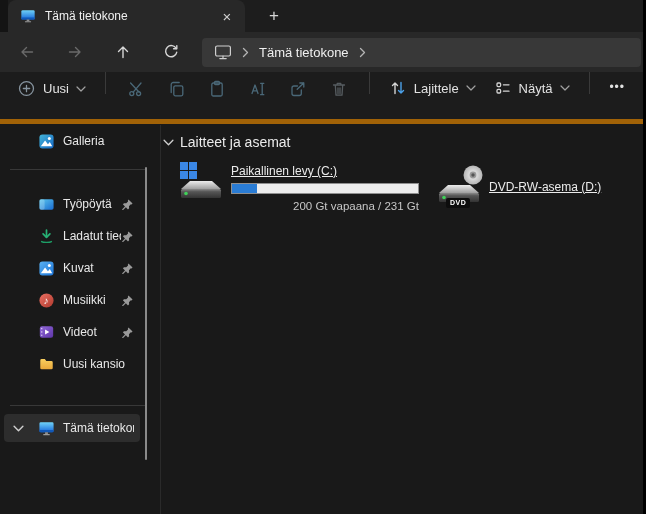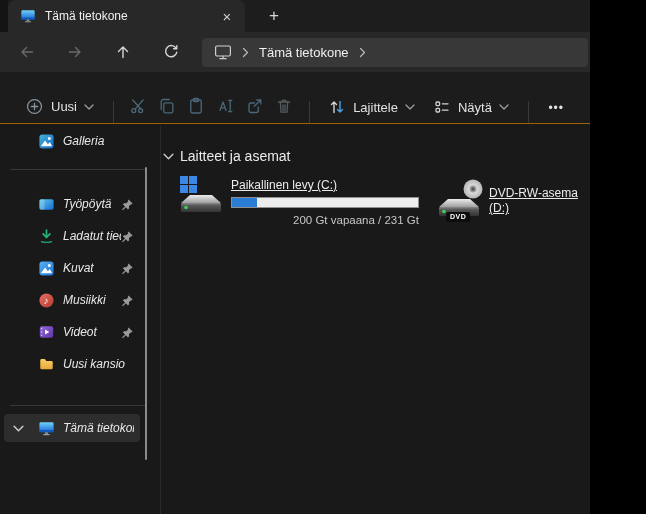--- a/index.html
+++ b/index.html
@@ -1,17 +1,17 @@
 <!DOCTYPE html>
 <html><head>
 <meta charset="utf-8">
 <style>
   * { box-sizing: border-box; margin: 0; padding: 0; }
   body { margin: 0; background: #000; font-family: "Liberation Sans", sans-serif; }
-  .window { width: 590px; height: 514px; background: #191919; position: relative; overflow: hidden; color: #e8e8e8; }
+  .window { width: 643px; height: 514px; background: #191919; position: relative; overflow: hidden; color: #e8e8e8; }
 
   
   .tabbar { height: 32px; background: #1d1d1d; display: flex; align-items: flex-end; }
   .tab-corner { width: 8px; height: 32px; background: #141414; }
   .tab { width: 237px; height: 32px; background: #282828; border-radius: 8px 8px 0 0;
          display: flex; align-items: center; padding: 0 6px 0 12px; gap: 9px; }
   .tab-title { font-size: 12px; color: #f0f0f0; white-space: nowrap; flex: 1; }
   .tab-close { width: 24px; height: 24px; display: flex; align-items: center; justify-content: center;
                color: #cfcfcf; font-size: 15px; border-radius: 4px; cursor: default; }
   .newtab { width: 30px; height: 28px; margin-left: 14px; align-self: center; display: flex;
@@ -20,50 +20,50 @@
   
   .navbar { height: 40px; background: #282828; display: flex; align-items: center; padding-left: 10px; }
   .navbtn { width: 34px; height: 30px; display: flex; align-items: center; justify-content: center;
             border-radius: 4px; margin-right: 14px; }
   .addressbar { flex: 1; height: 29px; background: #383838; border-radius: 4px; margin-right: 2px;
                 display: flex; align-items: center; padding: 0 12px; gap: 10px; }
   .addr-text { font-size: 13px; color: #f0f0f0; }
   .crumb-sep { display: flex; align-items: center; }
 
   
-  .toolbar { height: 52px; background: #1c1c1c; border-bottom: 1px solid #a16207;
-             display: flex; align-items: flex-end; padding: 0 16px; }
+  .toolbar { height: 52px; background: #1c1c1c; border-bottom: 5px solid #a16207;
+             display: flex; align-items: flex-start; padding: 0 8px; }
   .tb-btn { display: flex; align-items: center; gap: 7px; padding: 7px 9px; border-radius: 4px; }
   .tb-label { font-size: 13px; color: #e2e2e2; }
   .tb-icon { width: 38px; height: 34px; display: flex; align-items: center; justify-content: center;
              border-radius: 4px; margin: 0 5px; }
   .tb-divider { width: 1px; height: 22px; background: #3a3a3a; margin: 0 10px; }
   .tb-more { font-size: 12px; letter-spacing: 1px; color: #e2e2e2; padding: 8px 10px; border-radius: 4px; }
 
   
   .bodyarea { position: absolute; top: 125px; left: 0; right: 0; bottom: 0; display: flex; }
   .sidebar { width: 160px; position: relative; padding-top: 2px; flex-shrink: 0; }
   .scroll-thumb { position: absolute; left: 145px; top: 42px; width: 2px; height: 293px;
                   background: #8a8a8a; border-radius: 1px; }
   .side-item { height: 28px; margin: 0 20px 4px 4px; display: flex; align-items: center;
-               border-radius: 4px; padding: 0 6px; font-style: italic; }
+               border-radius: 4px; padding: 0 6px; }
   .side-item.selected { background: #2d2d2d; }
   .chev-slot { width: 26px; display: flex; align-items: center; padding-left: 3px; flex-shrink: 0; }
   .icon-slot { width: 20px; height: 18px; position: relative; flex-shrink: 0;
                display: flex; align-items: center; justify-content: center; }
   .side-label { font-size: 12px; color: #e8e8e8; margin-left: 7px; white-space: nowrap;
                 overflow: hidden; flex: 1; }
   .pin { margin-left: auto; flex-shrink: 0; display: flex; align-items: center; }
   .side-divider { height: 1px; background: #383838; margin: 14px 14px 20px 10px; }
   .side-divider.bottom { margin: 27px 14px 8px 10px; }
   .music-note { position: absolute; inset: 0; display: flex; align-items: center;
                 justify-content: center; color: #fff; font-size: 10px; font-weight: bold; }
 
   
-  .content { flex: 1; border-left: 1px solid #2a2a2a; padding: 23px 0 0 2px; }
+  .content { flex: 1; border-left: 1px solid #2a2a2a; padding: 9px 0 0 2px; }
   .section-header { display: flex; align-items: center; gap: 6px; }
   .section-title { font-size: 14px; color: #ebebeb; }
   .drives-row { display: flex; gap: 18px; margin-top: 12px; padding-left: 16px; }
   .drive-tile { display: flex; gap: 8px; }
   .dvd-tile { align-items: center; }
   .drive-icon { position: relative; width: 44px; height: 42px; flex-shrink: 0; }
   .drive-icon svg.hdd { position: absolute; bottom: 2px; left: 0; }
   .win-logo { position: absolute; top: 0; left: 1px; width: 17px; height: 17px; display: grid;
               grid-template-columns: 8px 8px; grid-template-rows: 8px 8px; gap: 1px; }
   .win-logo span { background: #3a87e6; }

